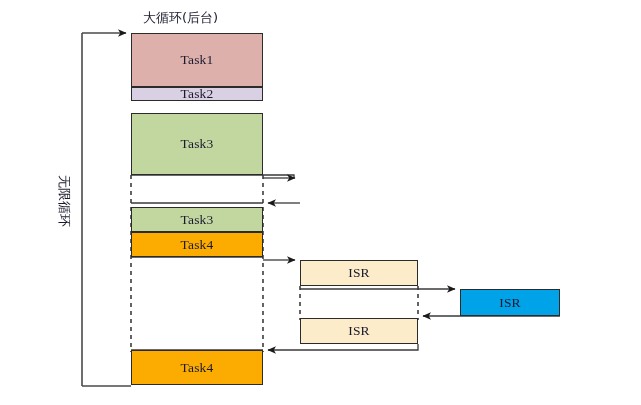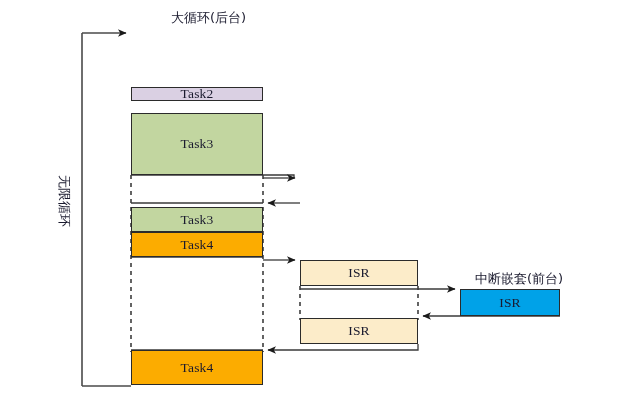--- a/index.html
+++ b/index.html
@@ -38,21 +38,20 @@
     justify-content: center;
     font-size: 13.5px;
     letter-spacing: 0.2px;
     white-space: nowrap;
   }
   .label {
     position: absolute;
     white-space: nowrap;
     font-size: 13.5px;
     font-family: "Liberation Serif", "DejaVu Serif", serif;
-    margin-left: 28px;
   }
   .label-cjk {
     font-family: "DejaVu Sans", "Liberation Sans", sans-serif;
     font-size: 13px;
   }
   .vlabel {
     position: absolute;
     white-space: nowrap;
     font-family: "DejaVu Sans", "Liberation Sans", sans-serif;
     font-size: 13px;
@@ -131,35 +130,35 @@
 
     <g stroke="#3a3a3a" stroke-width="1.3" fill="none">
       <path d="M418,344 L418,350 L268,350" marker-end="url(#arrowL)"></path>
     </g>
   </svg>
 
   <div class="label label-cjk" style="left:143px; top:9px;">大循环(后台)</div>
 
   <div class="vlabel" style="left:73px; top:175px;">无限循环</div>
 
+  <div class="box" style="left:131px; top:33px; width:132px; height:54px; background:#ddb0ab;">Task1</div>
 
   <div class="box" style="left:131px; top:87px; width:132px; height:14px; background:#dad0e3;">Task2</div>
 
   <div class="box" style="left:131px; top:113px; width:132px; height:62px; background:#c2d6a0;">Task3</div>
 
   <div class="box" style="left:131px; top:207px; width:132px; height:25px; background:#c2d6a0;">Task3</div>
 
   <div class="box" style="left:131px; top:232px; width:132px; height:25px; background:#fcac00;">Task4</div>
 
   <div class="box" style="left:131px; top:350px; width:132px; height:35px; background:#fcac00;">Task4</div>
 
 
   <div class="box" style="left:300px; top:260px; width:118px; height:26px; background:#fcecc9;">ISR</div>
 
   <div class="box" style="left:300px; top:318px; width:118px; height:26px; background:#fcecc9;">ISR</div>
 
-  <div class="label label-cjk" style="left:447px; top:270px;">中断嵌套(前台)</div>
 
   <div class="box" style="left:460px; top:289px; width:100px; height:27px; background:#00a2e8;">ISR</div>
 
   <div class="caption-strip" style="top:398px; height:7px;"></div>
 
 </div>
 
 </body></html>

